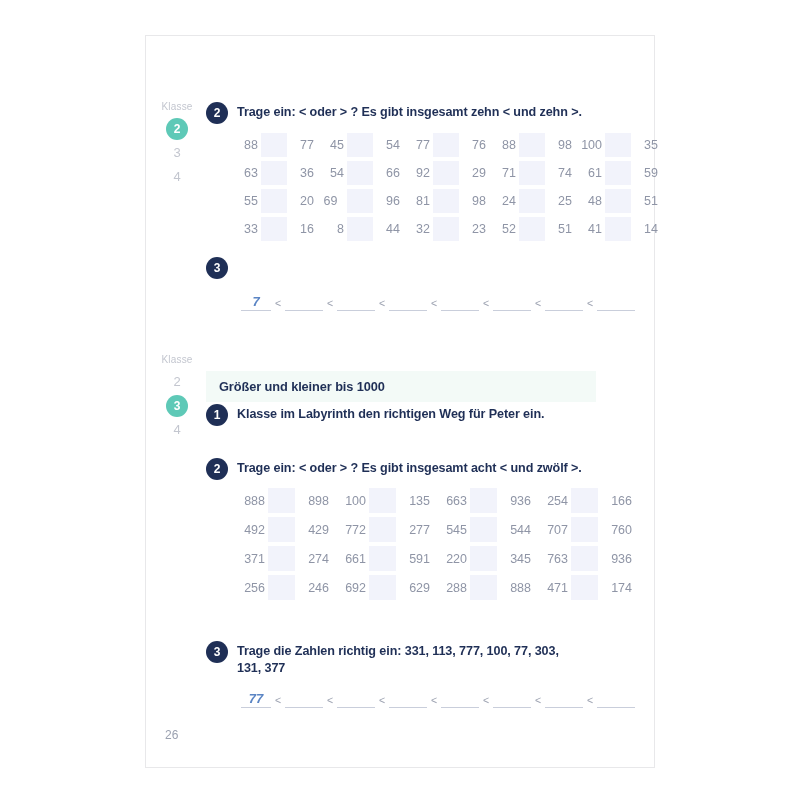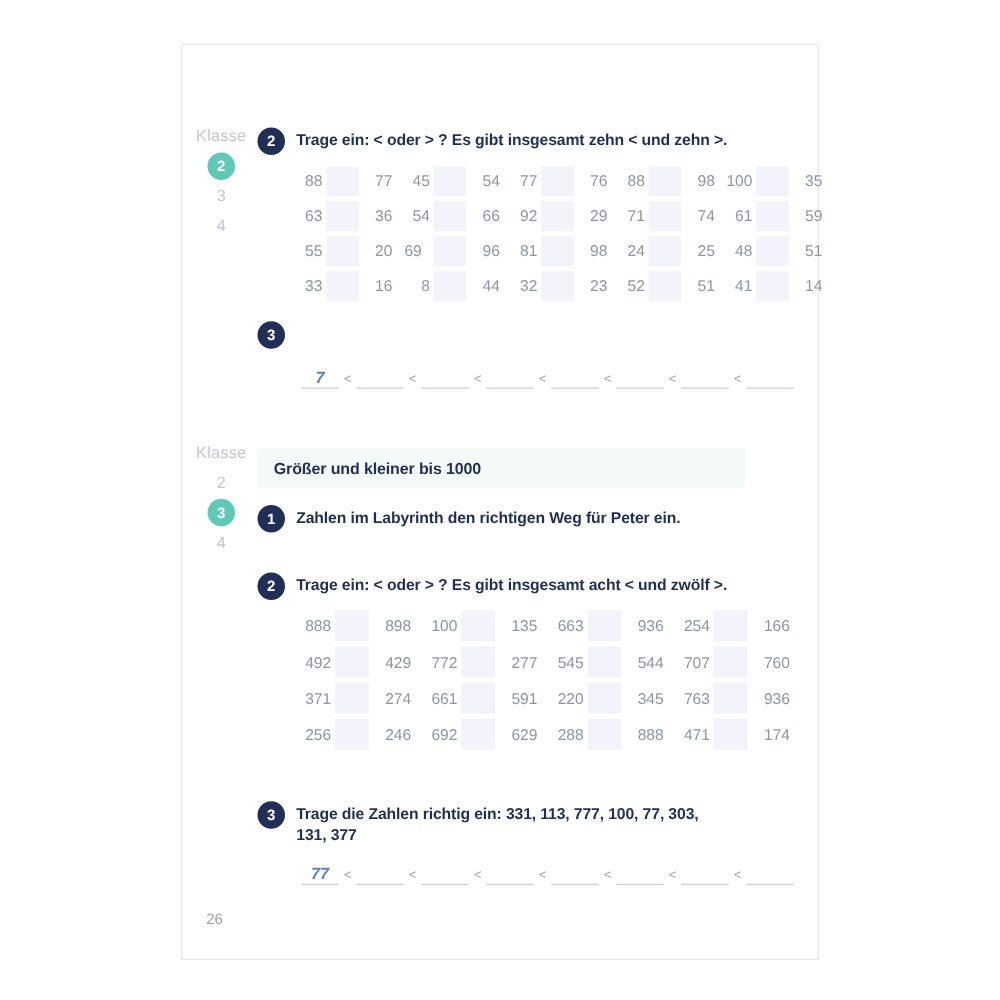--- a/index.html
+++ b/index.html
@@ -28,21 +28,21 @@
   }
 
   
   .klasse-block {
     position: absolute;
     width: 46px;
     text-align: center;
     user-select: none;
   }
   .klasse-label {
-    font-size: 13px;
+    font-size: 10px;
     color: #c3c6cf;
     letter-spacing: 0.2px;
     margin-bottom: 6px;
     font-weight: 500;
   }
   .klasse-item {
     font-size: 13px;
     color: #c3c6cf;
     line-height: 22px;
     height: 22px;
@@ -272,27 +272,27 @@
       <div class="ans-blank" style="width: 38px;"></div>
     </div>
 
   <div class="klasse-block" style="left:8px; top:318px;">
     <div class="klasse-label">Klasse</div>
     <div class="klasse-item">2</div>
     <div class="klasse-item active">3</div>
     <div class="klasse-item">4</div>
   </div>
 
-  <div class="section-band" style="left:60px; top:323px; width:390px; height:31px;">
+  <div class="section-band" style="left:60px; top:335px; width:390px; height:31px;">
     <div class="section-band-text">Größer und kleiner bis 1000</div>
   </div>
 
   <div class="ex-row" style="left:60px; top:368px; width:420px;">
     <div class="ex-badge">1</div>
-    <div class="ex-text">Zahlen im Labyrinth den richtigen Weg für Peter ein.</div>
+    <div class="ex-text">Klasse im Labyrinth den richtigen Weg für Peter ein.</div>
   </div>
 
   <div class="ex-row" style="left:60px; top:422px; width:420px;">
     <div class="ex-badge">2</div>
     <div class="ex-text">Trage ein: &lt; oder &gt; ? Es gibt insgesamt acht &lt; und zwölf &gt;.</div>
   </div>
 
   <div class="num-grid" id="grid-2" style="left:85px; top:450px;">
       <div class="num-row" style="height: 29px;">
         <div class="num-cell" style="width: 37px; padding-right: 3px;">888</div>

